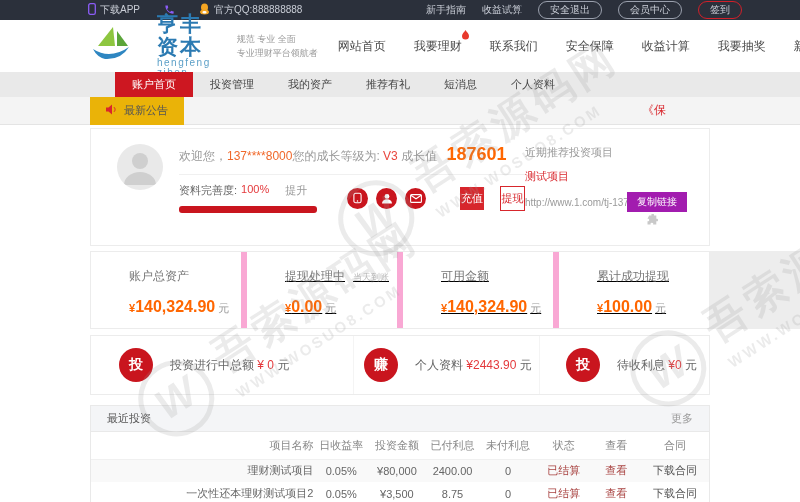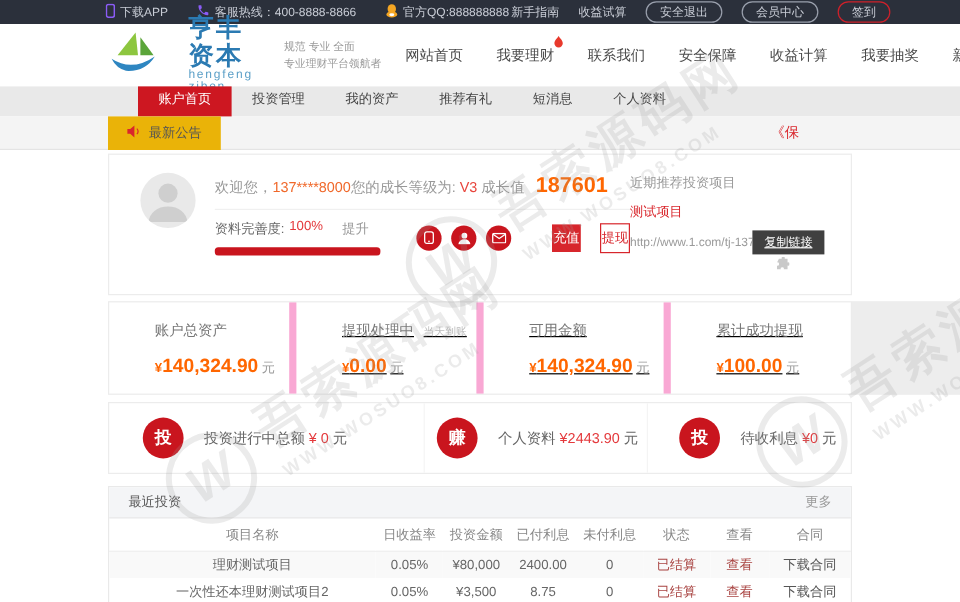--- a/index.html
+++ b/index.html
@@ -21,21 +21,21 @@
   .brand-cn { font-size:21px; font-weight:bold; color:#2b7ab2; letter-spacing:2px; }
   .brand-en { font-size:10px; color:#5b9fc7; letter-spacing:1.5px; }
   .vdiv { width:1px; height:30px; background:#d9d9d9; margin:0 11px 0 15px; }
   .slogan { font-size:9px; color:#9a9a9a; line-height:1.6; white-space:nowrap; }
   .mainnav { display:flex; margin-left:6px; }
   .nav-item { font-size:12px; color:#4a4a4a; padding:0 14px; position:relative;
     white-space:nowrap; cursor:pointer; }
   .flame { position:absolute; top:-9px; right:6px; }
 
   
-  .subnav { height:25px; background:#e9e9e9; display:flex; align-items:stretch; padding-left:115px;font-family:Liberation Mono, monospace; }
+  .subnav { height:25px; background:#e9e9e9; display:flex; align-items:stretch; padding-left:115px; }
   .tab { font-size:11px; color:#444; line-height:25px; padding:0 17px; cursor:pointer; white-space:nowrap; }
   .tab.active { background:#cd1721; color:#fff; }
 
   
   .announce { height:28px; background:#f4f4f4; border-bottom:1px solid #e4e4e4;
     display:flex; align-items:center; padding:0 90px; }
   .announce-tab { background:#eab308; height:28px; display:flex; align-items:center; gap:6px;
     padding:0 16px; font-size:11px; color:#555; cursor:pointer; }
   .ticker { margin-left:auto; margin-right:44px; color:#d9262c; font-size:12px; }
 
@@ -61,22 +61,22 @@
     align-items:center; justify-content:center; cursor:pointer; }
   .cbtn { font-size:11px; width:64px; text-align:center; padding:4px 0; cursor:pointer; white-space:nowrap; }
   .btn-recharge { background:#d7262c; color:#fff; margin-left:34px; }
   .btn-withdraw { background:#fff; color:#d7262c; border:1px solid #d7262c; margin-left:16px; }
 
   .recommend { width:168px; flex:none; font-size:11px; color:#999; padding-top:1px; }
   .rec-project { color:#d9262c; margin-top:9px; cursor:pointer; }
   .rec-link-label { margin-top:10px; }
   .rec-url-row { margin-top:8px; display:flex; align-items:center; }
   .rec-url { font-size:10px; color:#9a9a9a; width:102px; overflow:hidden; white-space:nowrap; }
-  .copy-btn { background:#404040; color:#fff; font-size:10px; padding:3px 10px;
-    white-space:nowrap; cursor:pointer;text-decoration:underline; }
+  .copy-btn { background:#a21caf; color:#fff; font-size:10px; padding:3px 10px;
+    white-space:nowrap; cursor:pointer; }
   .puzzle { margin-left:120px; margin-top:2px; }
 
   
   .stats-band { display:flex; margin:5px 0 0 90px; }
   .stats-card { width:620px; height:78px; background:#fff; border:1px solid #ececec; display:flex; }
   .stat { flex:1; padding:14px 0 0 38px; }
   .stat + .stat { border-left:6px solid #f9a8d4;text-decoration:underline; }
   .stat-label { font-size:12px; color:#777; white-space:nowrap; }
   .stat-hint { font-size:9px; color:#bbb; margin-left:8px; }
   .stat-value { margin-top:13px; color:#f60; font-weight:bold; white-space:nowrap; }
@@ -100,21 +100,21 @@
   
   .table-section { margin:10px 0 0 90px; width:620px; background:#fff; border:1px solid #e9e9e9; }
   .table-head { height:26px; background:#f4f5f7; border-bottom:1px solid #e9e9e9;
     display:flex; align-items:center; justify-content:space-between; padding:0 16px;
     font-size:11px; color:#555; }
   .more { color:#999; cursor:pointer; }
   table { width:100%; border-collapse:collapse; font-size:11px; table-layout:fixed; }
   th { font-weight:normal; color:#888; height:27px; text-align:center; }
   thead tr { border-bottom:1px solid #f0f0f0; }
   td { height:23px; color:#666; text-align:center; white-space:nowrap; overflow:hidden; }
-  th:first-child, td:first-child { text-align:center; padding-left:16px; }
+  th:first-child, td:first-child { text-align:right; padding-left:16px; }
   tbody tr.odd { background:#f9f9f9; }
   .c-status, .c-view { color:#a94442; }
   .c-view, .c-contract { cursor:pointer; }
   .c-contract { color:#555; }
 
   
   .wm { position:absolute; display:flex; align-items:center; gap:16px;
     transform:rotate(-33deg); color:#9d9d9d; opacity:0.20; pointer-events:none; z-index:9; }
   .wm-circle { width:76px; height:76px; border:5px solid currentColor; border-radius:50%;
     display:flex; align-items:center; justify-content:center; font-size:42px;
@@ -133,21 +133,20 @@
     <div class="tb-item">
       <span><svg width="8" height="12" viewBox="0 0 8 12">
             <rect x="0.7" y="0.7" width="6.6" height="10.6" rx="1.6" fill="none" stroke="#8b5cf6" stroke-width="1.3"></rect>
           </svg></span>
       <span>下载APP</span>
     </div>
     <div class="tb-item">
       <span><svg width="11" height="11" viewBox="0 0 24 24">
             <path d="M6.6 10.8c1.4 2.8 3.8 5.1 6.6 6.6l2.2-2.2c.3-.3.7-.4 1-.2 1.1.4 2.3.6 3.6.6.6 0 1 .4 1 1V20c0 .6-.4 1-1 1C10.6 21 3 13.4 3 4c0-.6.4-1 1-1h3.5c.6 0 1 .4 1 1 0 1.2.2 2.4.6 3.6.1.3 0 .7-.2 1l-2.3 2.2z" fill="#8b5cf6"></path>
           </svg></span>
-      <span>客服热线：400-8888-8866</span>
     </div>
     <div class="tb-item">
       <span><svg width="11" height="12" viewBox="0 0 20 24">
             <ellipse cx="10" cy="9" rx="7" ry="8" fill="#f5a623"></ellipse>
             <ellipse cx="10" cy="18" rx="9" ry="5" fill="#f5a623"></ellipse>
             <ellipse cx="10" cy="18.5" rx="4.2" ry="2.4" fill="#fff"></ellipse>
           </svg></span>
       <span>官方QQ:888888888</span>
     </div>
   </div>

